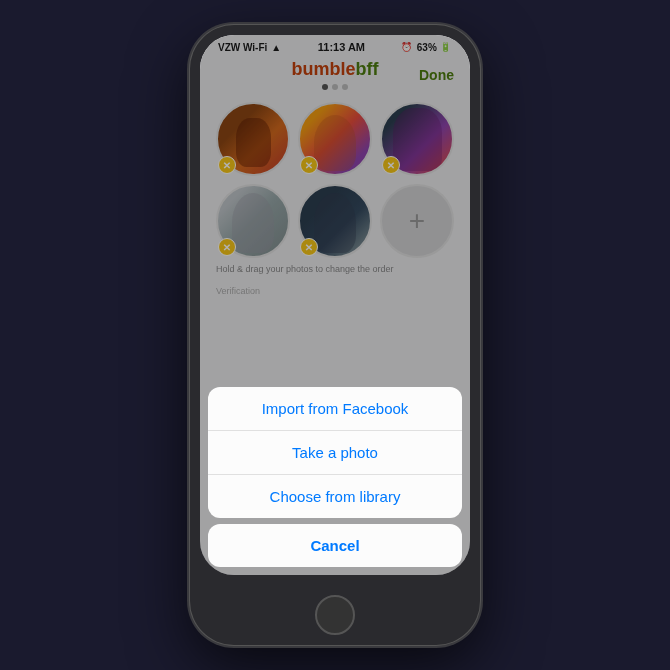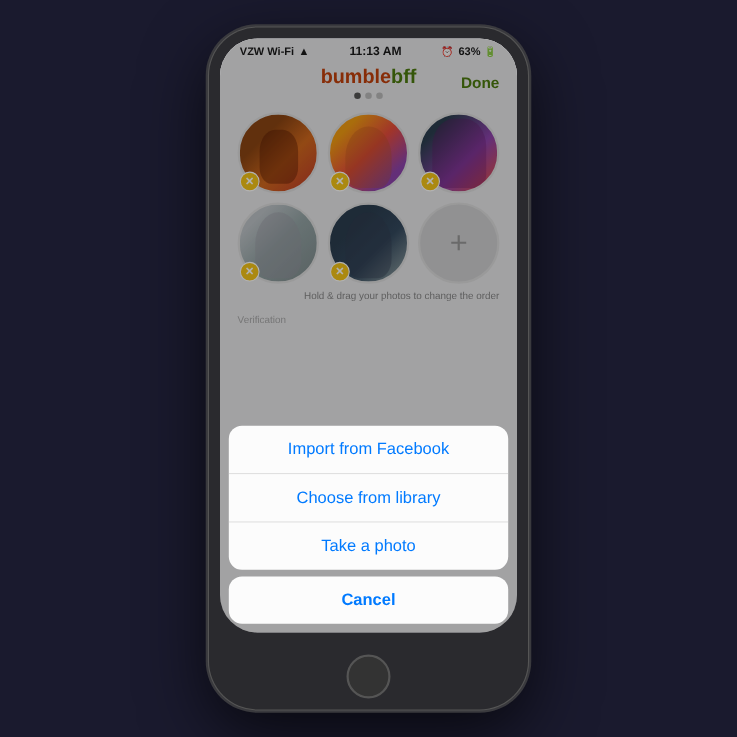--- a/index.html
+++ b/index.html
@@ -164,21 +164,21 @@
       border-radius: 50%;
       background: #f5c518;
       border: 1.5px solid #fff;
       display: flex; align-items: center; justify-content: center;
       font-size: 10px;
       color: #fff;
       font-weight: 700;
     }
 
     .hint-text {
-      text-align: right;
+      text-align: left;
       font-size: 9px;
       color: #888;
       margin-top: 6px;
       margin-bottom: 4px;
     }
 
     
     .verification-label {
       padding: 4px 16px 0;
       font-size: 9px;
@@ -318,22 +318,22 @@
       <div class="hint-text">Hold &amp; drag your photos to change the order</div>
     </div>
 
     <div class="verification-label">Verification</div>
 
     <div class="overlay"></div>
 
     <div class="action-sheet">
       <div class="action-group">
         <div class="action-item">Import from Facebook</div>
+        <div class="action-item">Take a photo</div>
         <div class="action-item">Choose from library</div>
-        <div class="action-item">Take a photo</div>
       </div>
       <div class="action-item cancel-item">Cancel</div>
     </div>
 
   </div>
 
   <div class="phone-bottom">
     <div class="home-button"></div>
   </div>
 </div>

